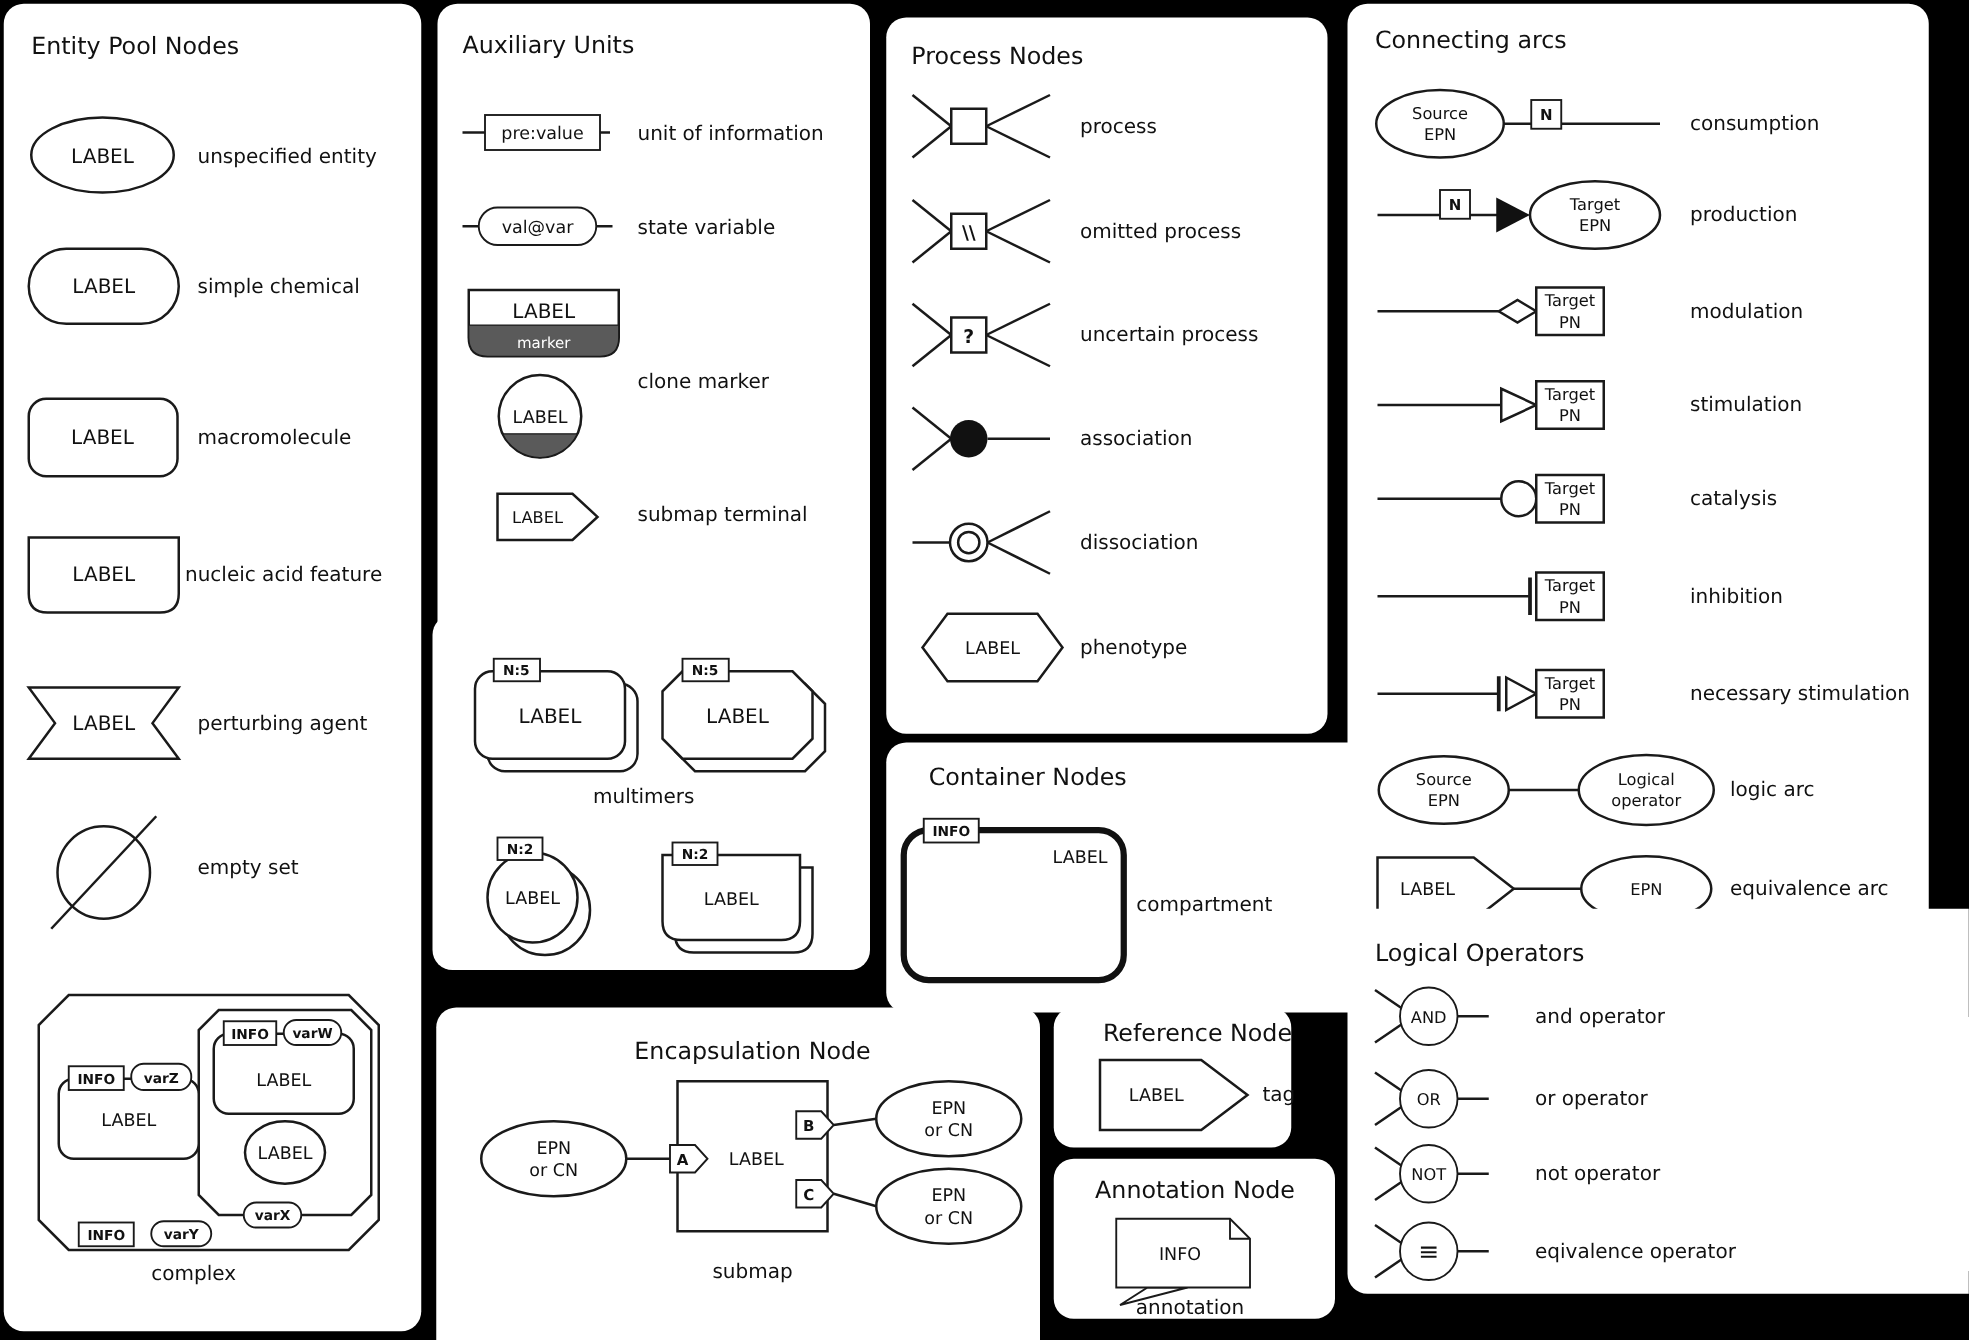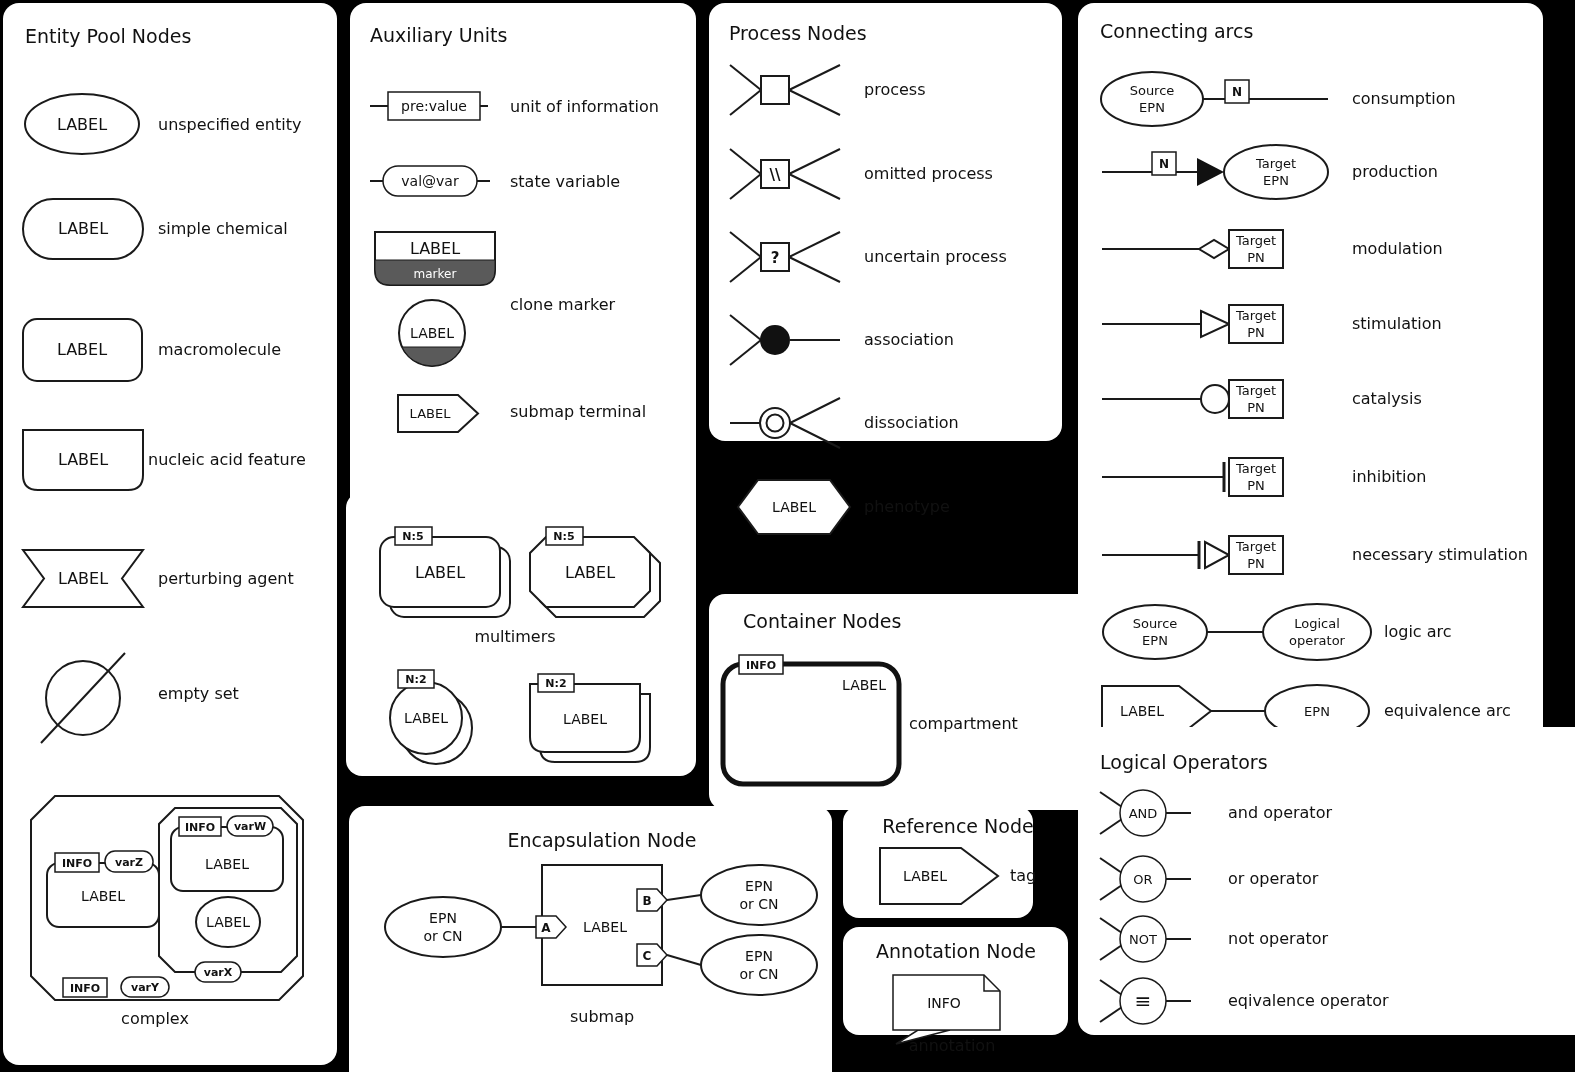--- a/index.html
+++ b/index.html
@@ -178,21 +178,21 @@
       <g>
         <path class="shape" d="M194,202 H304 V255 Q304,270 289,270 H209 Q194,270 194,255 Z"></path>
         <path class="shape" d="M184,192 H294 V245 Q294,260 279,260 H199 Q184,260 184,245 Z"></path>
         <rect class="shape-thin" x="192" y="182" width="36" height="18"></rect>
         <text class="tag-txt" x="210" y="195">N:2</text>
         <text class="slbl-sm" x="239" y="232">LABEL</text>
       </g>
     </svg>
   </div>
 
-  <div class="panel" style="left:709px;top:3px;width:353px;height:438px">
+  <div class="panel" style="left:709px;top:14px;width:353px;height:573px">
     <svg width="353" height="571" viewBox="0 0 353 571">
       <text class="title" x="20" y="37">Process Nodes</text>
 
       <g>
         <g>
           <line class="ln" x1="21" y1="62" x2="52" y2="87"></line>
             <line class="ln" x1="21" y1="112" x2="52" y2="87"></line>
           <line class="ln" x1="80" y1="87" x2="131" y2="62"></line>
             <line class="ln" x1="80" y1="87" x2="131" y2="112"></line>
         </g>
@@ -309,21 +309,21 @@
     <svg width="225" height="112" viewBox="0 0 225 112">
       <text class="title-c" x="115" y="27">Reference Node</text>
       <g>
         <polygon class="shape" points="37,42 118,42 155,70 118,98 37,98"></polygon>
         <text class="slbl-sm" x="82" y="75">LABEL</text>
         <text class="desc" x="167" y="75">tag</text>
       </g>
     </svg>
   </div>
 
-  <div class="panel" style="left:843px;top:927px;width:225px;height:108px">
+  <div class="panel" style="left:843px;top:927px;width:225px;height:128px">
     <svg width="225" height="140" viewBox="0 0 225 140">
       <text class="title-c" x="113" y="31">Annotation Node</text>
       <g>
         <polygon class="shape-thin" points="75,103 107,103 53,117"></polygon>
         <path class="shape-thin" d="M50,48 H141 L157,64 V103 H50 Z"></path>
         <path d="M141,48 V64 H157" fill="none" stroke="#1a1a1a" stroke-width="1.5"></path>
         <text class="slbl-sm" x="101" y="81">INFO</text>
         <text class="cap" x="109" y="124">annotation</text>
       </g>
     </svg>

